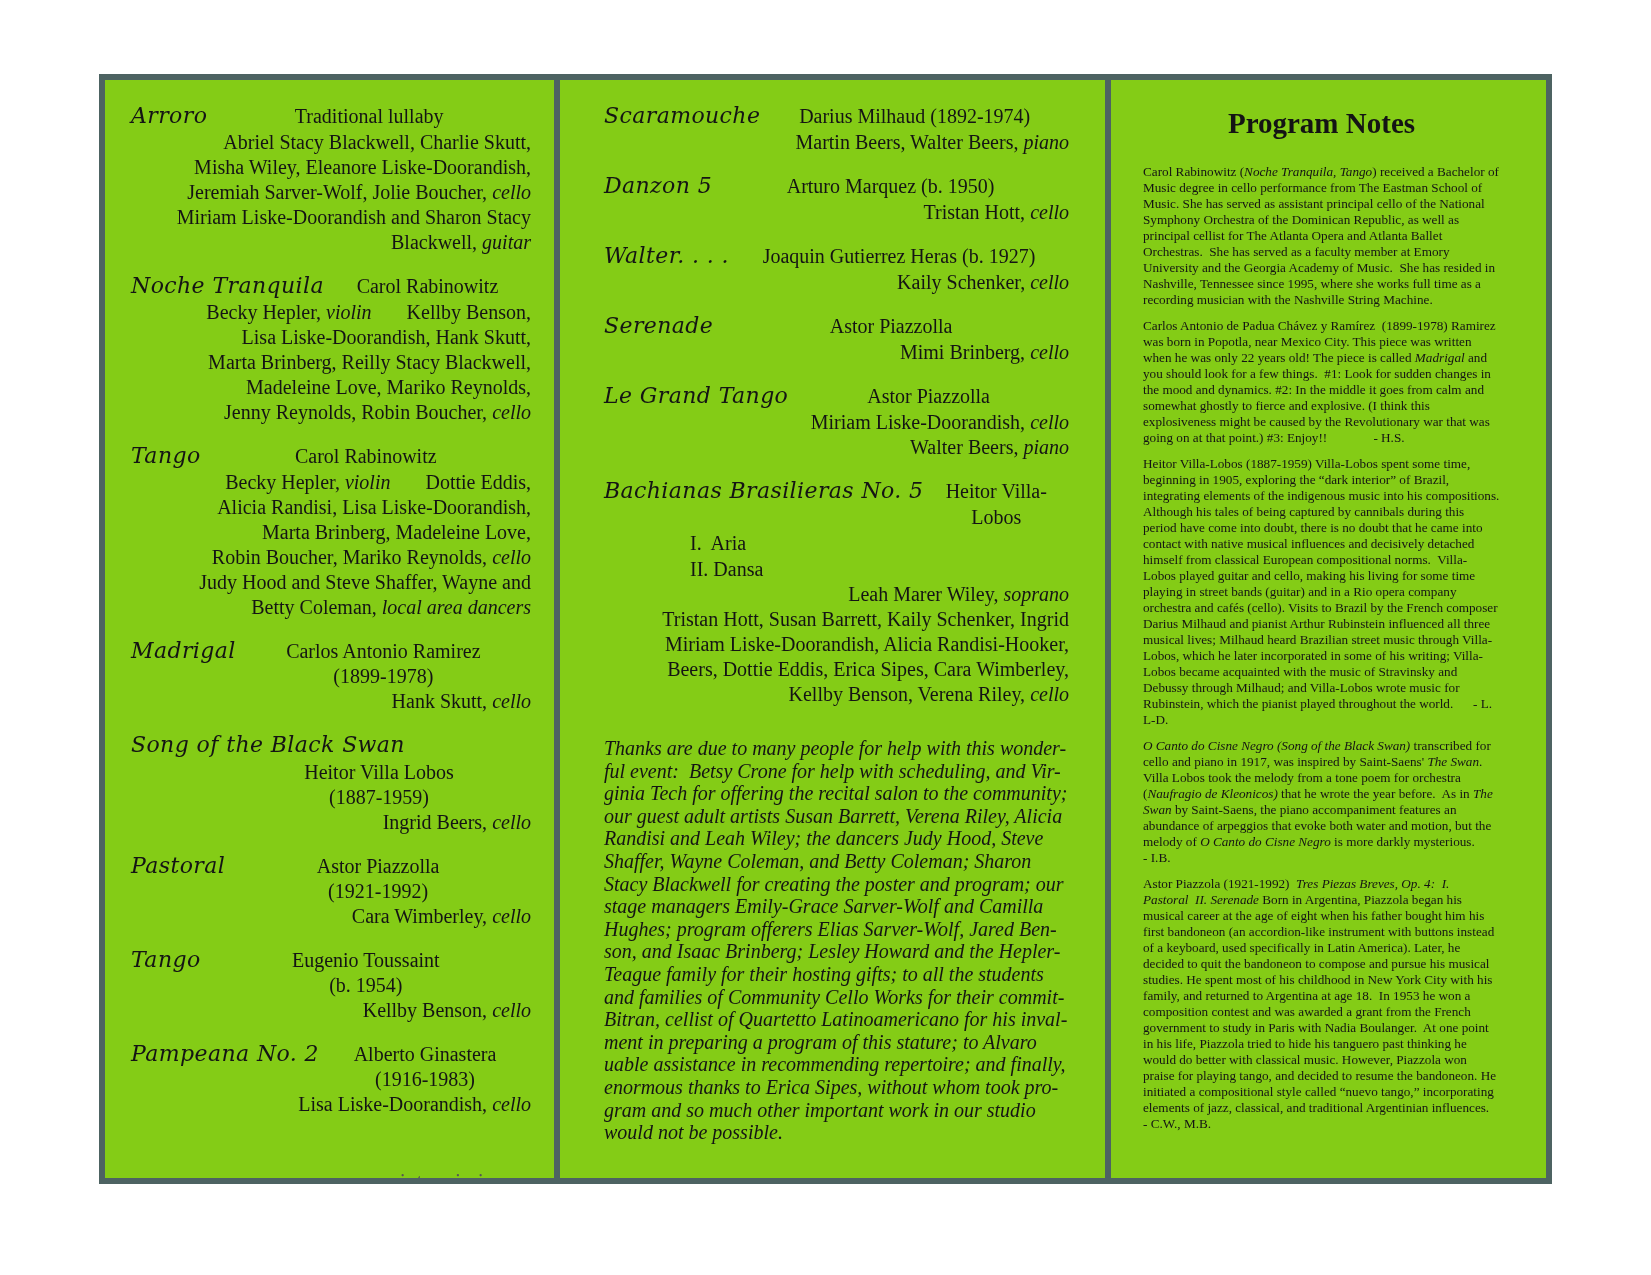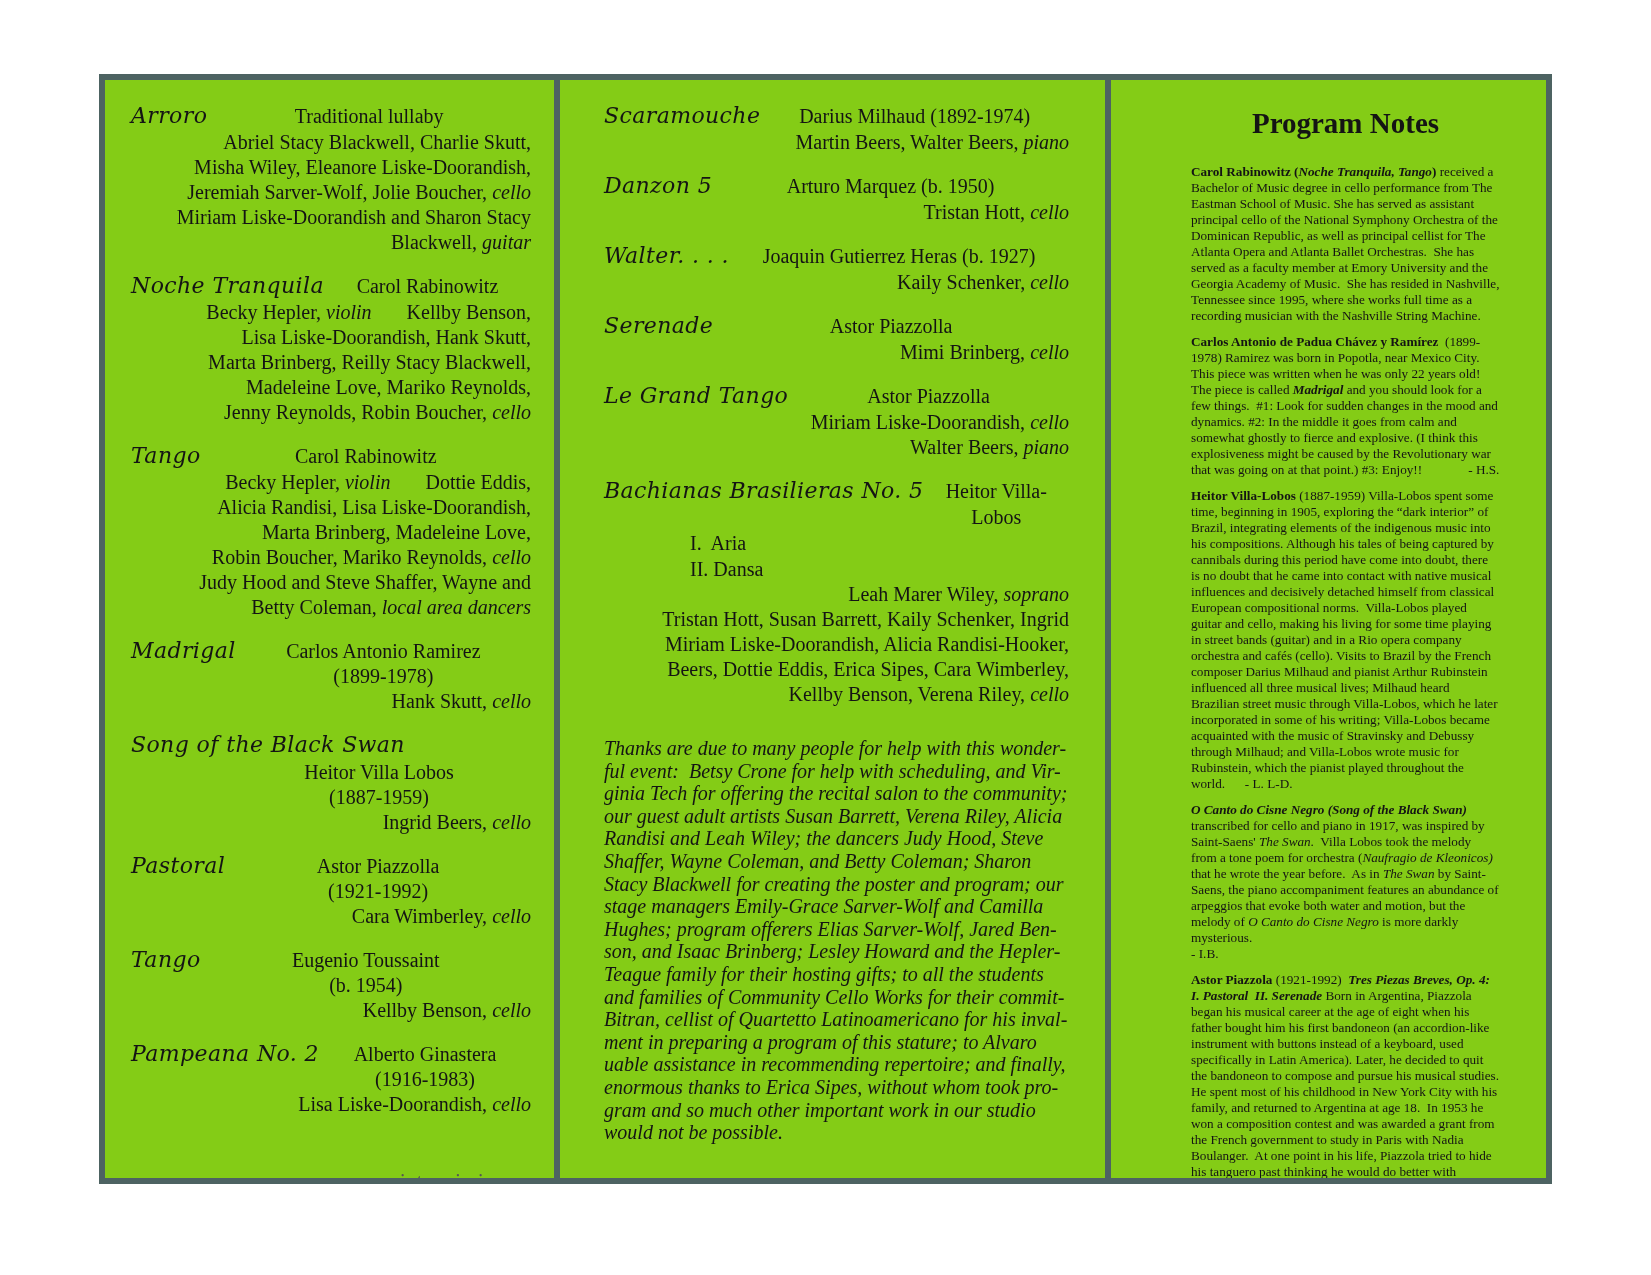--- a/index.html
+++ b/index.html
@@ -8,21 +8,21 @@
     font-family:"Liberation Serif","DejaVu Serif",serif;color:#141414;
     position:relative;overflow:hidden;
   }
   .panels{
     position:absolute;left:99px;top:74px;width:1453px;height:1110px;
     display:flex;border:6px solid #4d6362;box-sizing:border-box;background:#84cc16;
   }
   .col{box-sizing:border-box;overflow:hidden;}
   .col-left{width:442px;padding:22px 16px 0 26px;}
   .col-mid{width:557px;border-left:6px solid #4d6362;border-right:6px solid #4d6362;padding:22px 36px 0 44px;margin-left:7px;}
-  .col-right{flex:1;padding:18px 46px 0 32px;margin-left:48px;}
+  .col-right{flex:1;padding:18px 46px 0 32px;}
 
   
   .entry{margin-bottom:17px;}
   .head{display:flex;align-items:baseline;}
   .head.stack{display:block;}
   .piece-title{
     font-style:italic;font-size:22px;line-height:28px;white-space:nowrap;
     letter-spacing:.4px;font-family:"DejaVu Serif","Liberation Serif",serif;
   }
   .composer-block{flex:1;text-align:center;font-size:20px;line-height:26px;}
@@ -36,21 +36,21 @@
   }
   .thanks{margin-top:30px;font-style:italic;font-size:20px;line-height:22.6px;}
   .thanks .tline{white-space:nowrap;}
 
   
   .notes-title{
     text-align:center;font-weight:bold;font-size:29px;line-height:34px;
     margin:8px 0 24px 0;
   }
   .note{font-size:13.2px;line-height:16px;margin:0 0 10px 0;}
-  .note .b{font-weight:bold;}
+  .note .b{font-weight:normal;}
   .note .i{font-style:italic;}
 </style>
 </head>
 <body>
 
 <div class="panels">
   <div class="col col-left">
     <div id="left-entries">
         <div class="entry">
           <div class="head">

